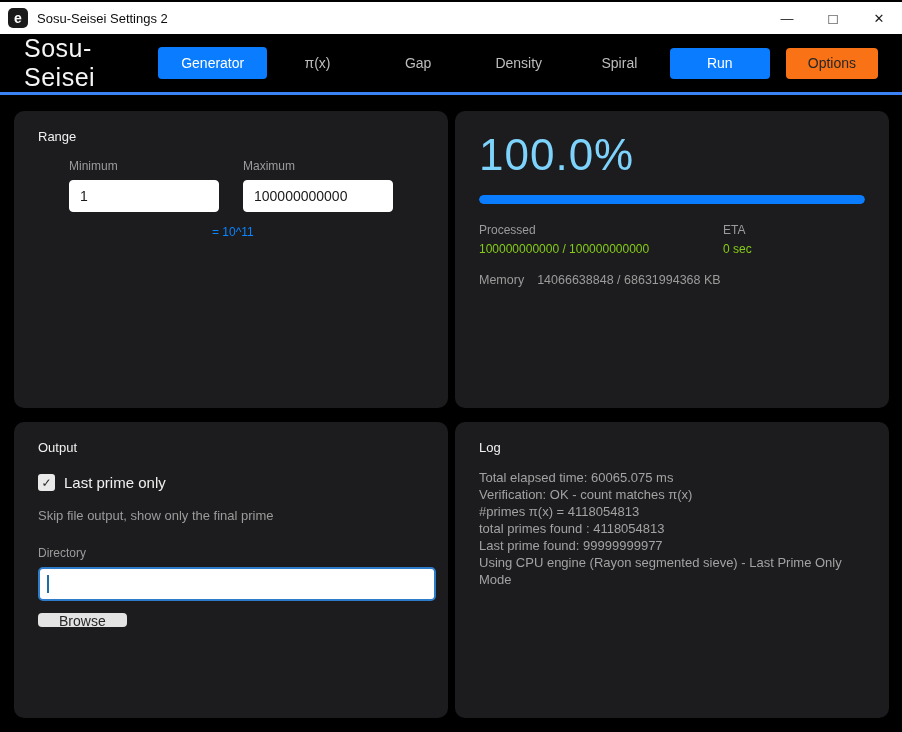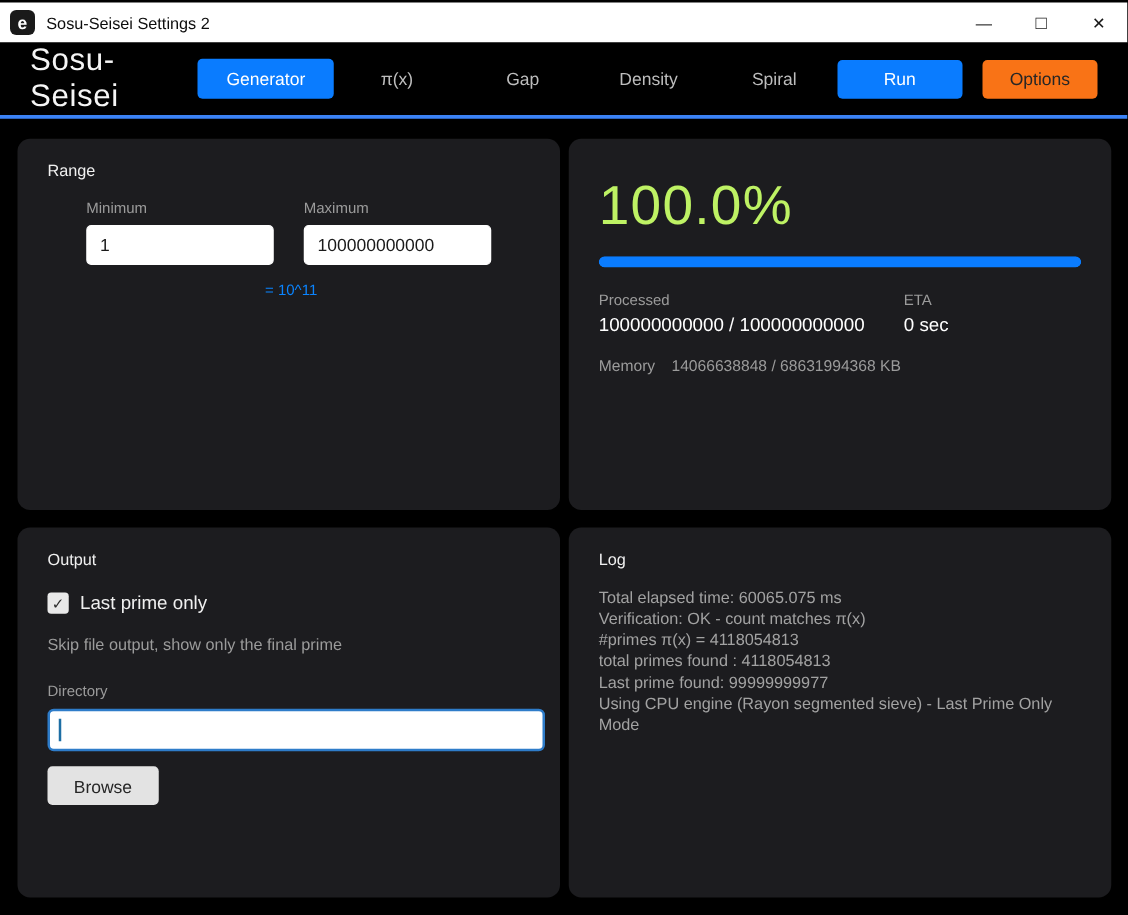--- a/index.html
+++ b/index.html
@@ -44,48 +44,48 @@
   
   .field-row { display: flex; gap: 24px; margin-top: 15px; justify-content: center; }
   .field { width: 150px; }
   .field-label { color: #9b9b9b; font-size: 12px; display: block; margin-bottom: 7px; }
   .text-input { width: 150px; height: 32px; background: #fff; border: 1px solid #fff;
     border-radius: 4px; padding: 0 10px; font-size: 14px; color: #1a1a1a;
     font-family: "Liberation Sans", sans-serif; }
   .hint { color: #0a84ff; font-size: 12px; margin-top: 13px; margin-left: 174px; }
 
   
-  .pct { color: #bef264; font-size: 44px; font-weight: 400; letter-spacing: 1px;
-    line-height: 1.1; margin-top: 12px; }
+  .pct { color: #7dd3fc; font-size: 44px; font-weight: 400; letter-spacing: 1px;
+    line-height: 1.1; margin-top: 2px; }
   .bar-track { margin-top: 16px; height: 9px; border-radius: 5px; overflow: hidden;
     background: #1c1c1f; }
   .bar-fill { height: 100%; background: #0a7cff; border-radius: 5px; }
   .stats-row { display: flex; margin-top: 19px; }
   .stat-main { width: 244px; }
   .stat-label { color: #9b9b9b; font-size: 12px; }
-  .stat-value { color: #ffffff; font-size: 15px; margin-top: 5px; }
+  .stat-value { color: #84cc16; font-size: 12px; margin-top: 5px; }
   .memory-row { margin-top: 17px; display: flex; gap: 13px; }
   .memory-row span { color: #9b9b9b; font-size: 12.5px; }
 
   
   .check-row { display: flex; align-items: center; margin-top: 19px; }
   .checkbox { width: 17px; height: 17px; background: #e9e9e9; border-radius: 3px;
     display: flex; align-items: center; justify-content: center;
     color: #2b2b2b; font-size: 12px; }
   .check-label { color: #f0f0f0; font-size: 15px; margin-left: 9px; }
   .help-text { color: #9b9b9b; font-size: 13px; margin-top: 17px; }
   .dir-label { color: #9b9b9b; font-size: 12px; display: block; margin-top: 23px; }
   .dir-input-wrap { position: relative; margin-top: 7px; }
   .dir-input { width: 398px; height: 34px; background: #fff;
     border: 2px solid #2e7cc9; border-radius: 5px; padding: 0 10px;
     font-size: 14px; color: #1a1a1a; font-family: "Liberation Sans", sans-serif; }
   .caret { position: absolute; left: 9px; top: 8px; width: 2px; height: 18px;
     background: #1c6ea4; }
   .browse-btn { margin-top: 12px; background: #e3e3e3; color: #262626; border: none;
-    border-radius: 4px; padding: 0 21px; height: 31px; font-size: 14px; }
+    border-radius: 4px; padding: 0 21px; height: 14px; font-size: 14px; }
 
   
   .log-lines { margin-top: 14px; }
   .log-line { color: #a2a2a2; font-size: 13px; line-height: 17px; }
 </style>
 </head>
 <body>
 
 <div class="window">
 

